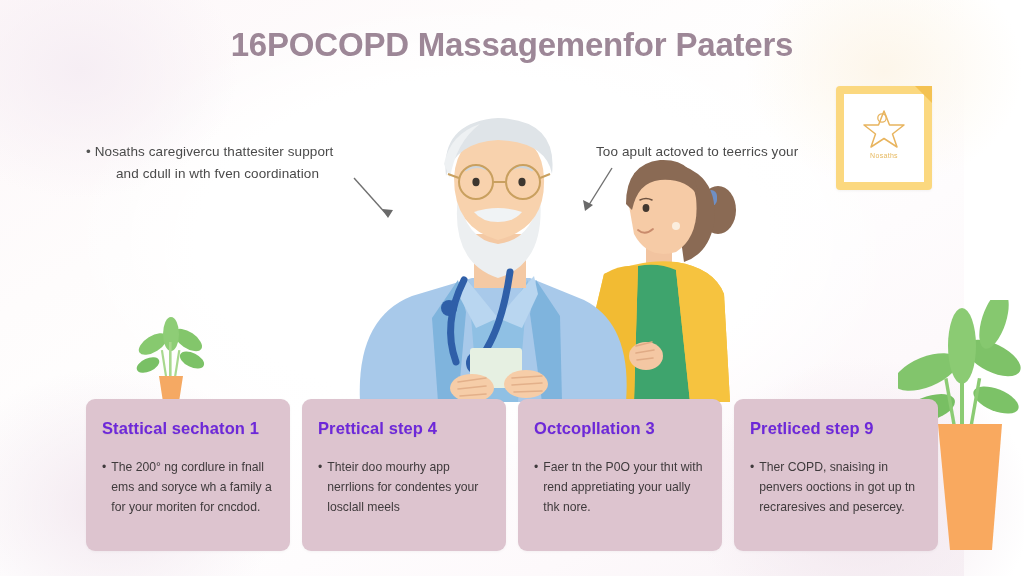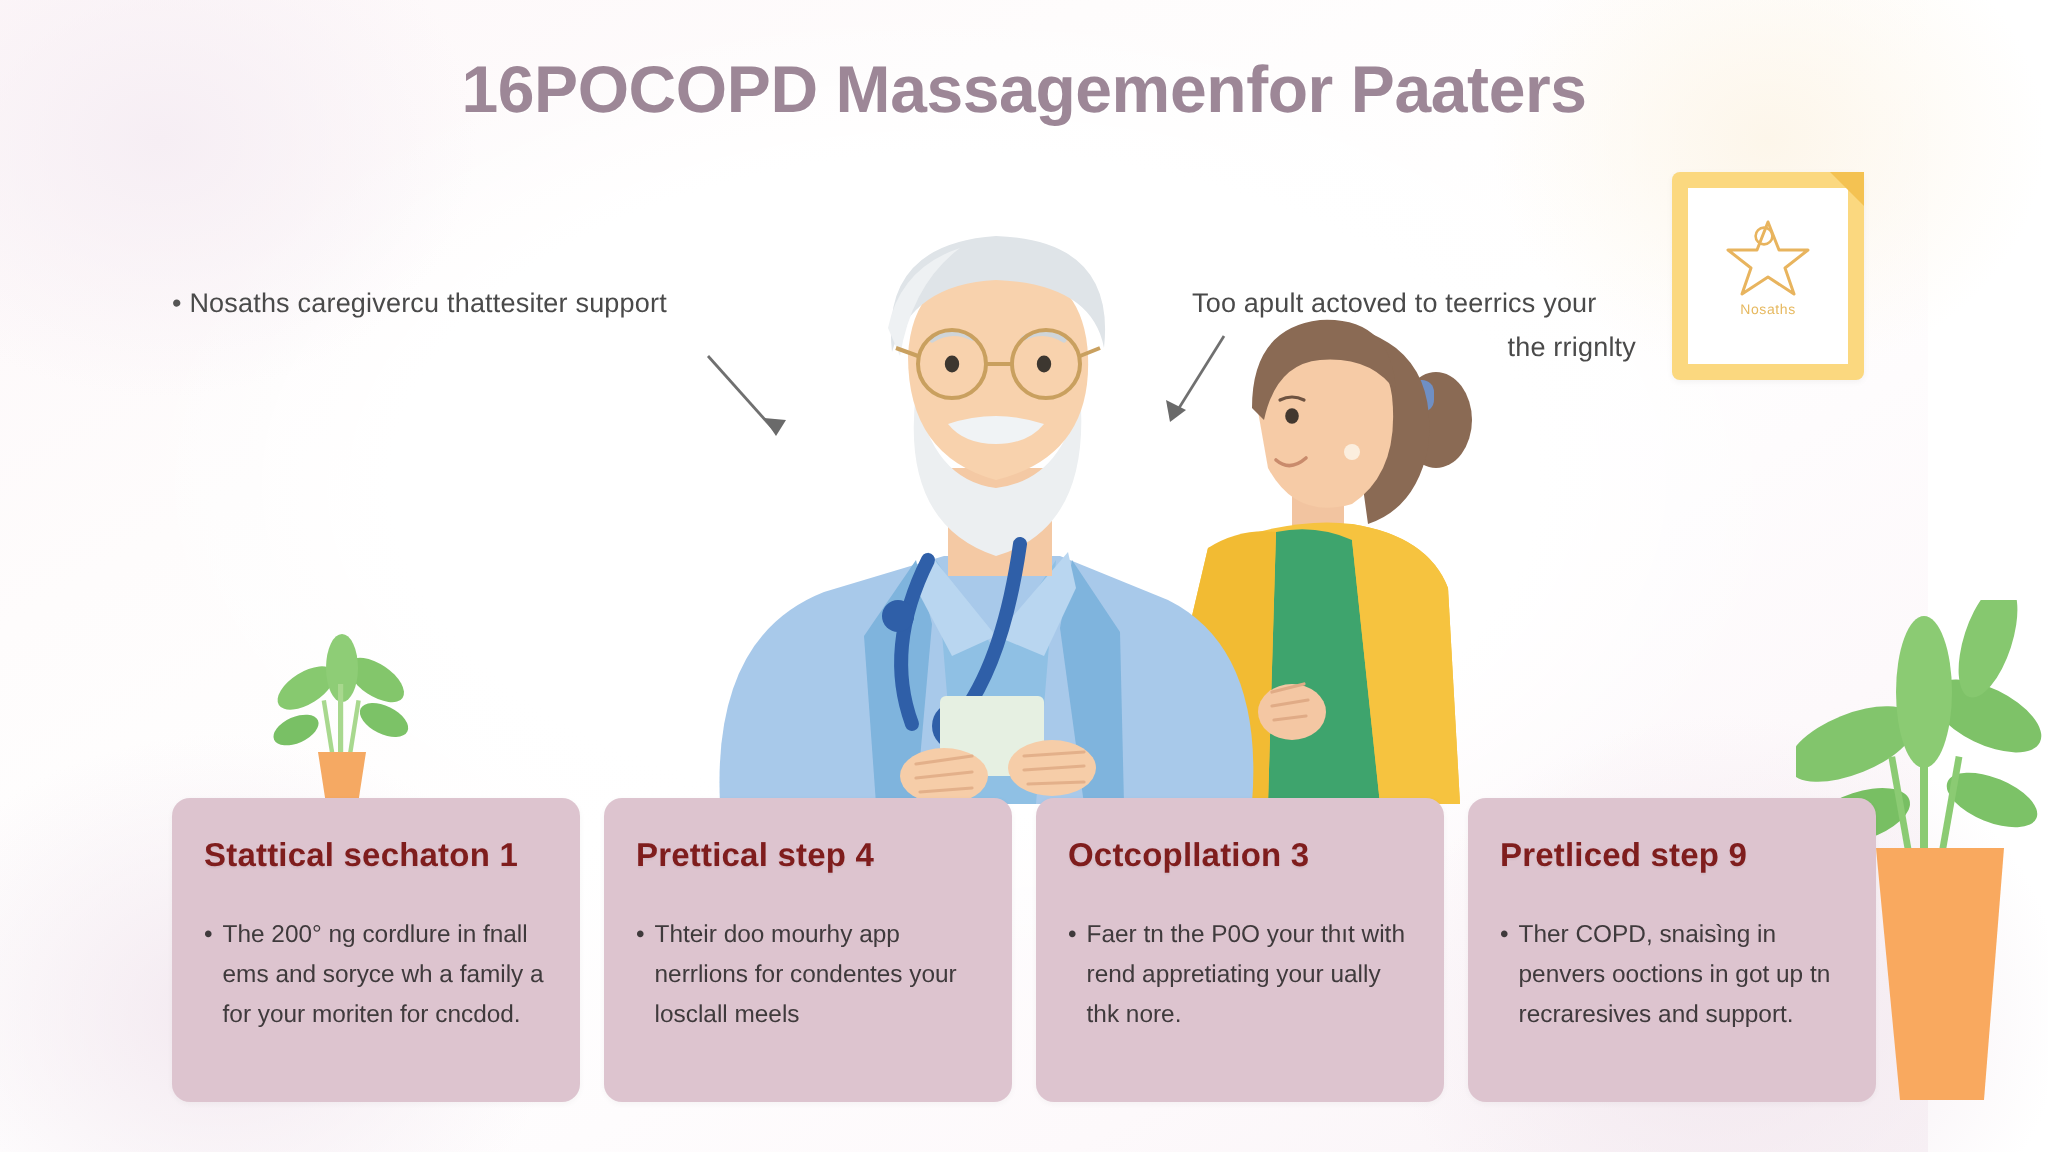--- a/index.html
+++ b/index.html
@@ -100,21 +100,21 @@
   }
   .card {
     flex:1 1 0;
     background:#ddc4cf;
     border-radius:9px;
     padding:20px 16px 14px 16px;
     box-shadow:0 1px 3px rgba(0,0,0,0.04);
   }
   .card-title {
     font-size:16.5px; font-weight:bold;
-    color:#7f1d1d;
+    color:#6d28d9;
     letter-spacing:0.1px;
     margin-bottom:20px;
     text-shadow:0 1px 1px rgba(0,0,0,0.05);
   }
   .card-body {
     font-size:12.2px; line-height:1.62;
     color:#3f3a3c;
     display:flex; gap:5px;
   }
   .card-bullet { flex:0 0 auto; line-height:1.62; }
@@ -130,30 +130,30 @@
   <div class="corner-tint tint-br"></div>
   <div class="corner-tint tint-tr"></div>
 
   <div id="title">16POCOPD Massagemenfor Paaters</div>
 
   <div class="callout" id="callout-left">
     <span class="c-line1">
       <span class="c-bullet">•</span>
       <span>Nosaths caregivercu thattesiter support</span>
     </span>
+    <span class="c-line2">and cdull in wth fven coordination</span>
   </div>
 
   <svg class="arrow-svg" id="arrow-left" width="50" height="52" viewBox="0 0 50 52">
     <line x1="2" y1="2" x2="36" y2="40" stroke="#707070" stroke-width="1.4"></line>
     <path d="M36 42 L30 33 L41 34 Z" fill="#6a6a6a"></path>
   </svg>
 
   <div class="callout" id="callout-right">
     <span class="c-line1">Too apult actoved to teerrics your</span>
-    <span class="c-line2">the rrignlty</span>
   </div>
 
   <svg class="arrow-svg" id="arrow-right" width="44" height="56" viewBox="0 0 44 56">
     <line x1="34" y1="2" x2="9" y2="42" stroke="#707070" stroke-width="1.4"></line>
     <path d="M7 45 L5 34 L15 39 Z" fill="#6a6a6a"></path>
   </svg>
 
   <div id="note-card">
     <div id="note-inner">
       <svg id="note-star" width="44" height="42" viewBox="0 0 44 42">
@@ -301,18 +301,18 @@
       <div class="card-body">
         <span class="card-bullet">•</span>
         <span class="card-text">Faer tn the P0O your thıt with rend appretiating your ually thk nore.</span>
       </div>
     </div>
 
     <div class="card">
       <div class="card-title">Pretliced step 9</div>
       <div class="card-body">
         <span class="card-bullet">•</span>
-        <span class="card-text">Ther COPD, snaisìng in penvers ooctions in got up tn recraresives and support.</span>
+        <span class="card-text">Ther COPD, snaisìng in penvers ooctions in got up tn recraresives and pesercey.</span>
       </div>
     </div>
 
   </div>
 </div>
 
 </body></html>

